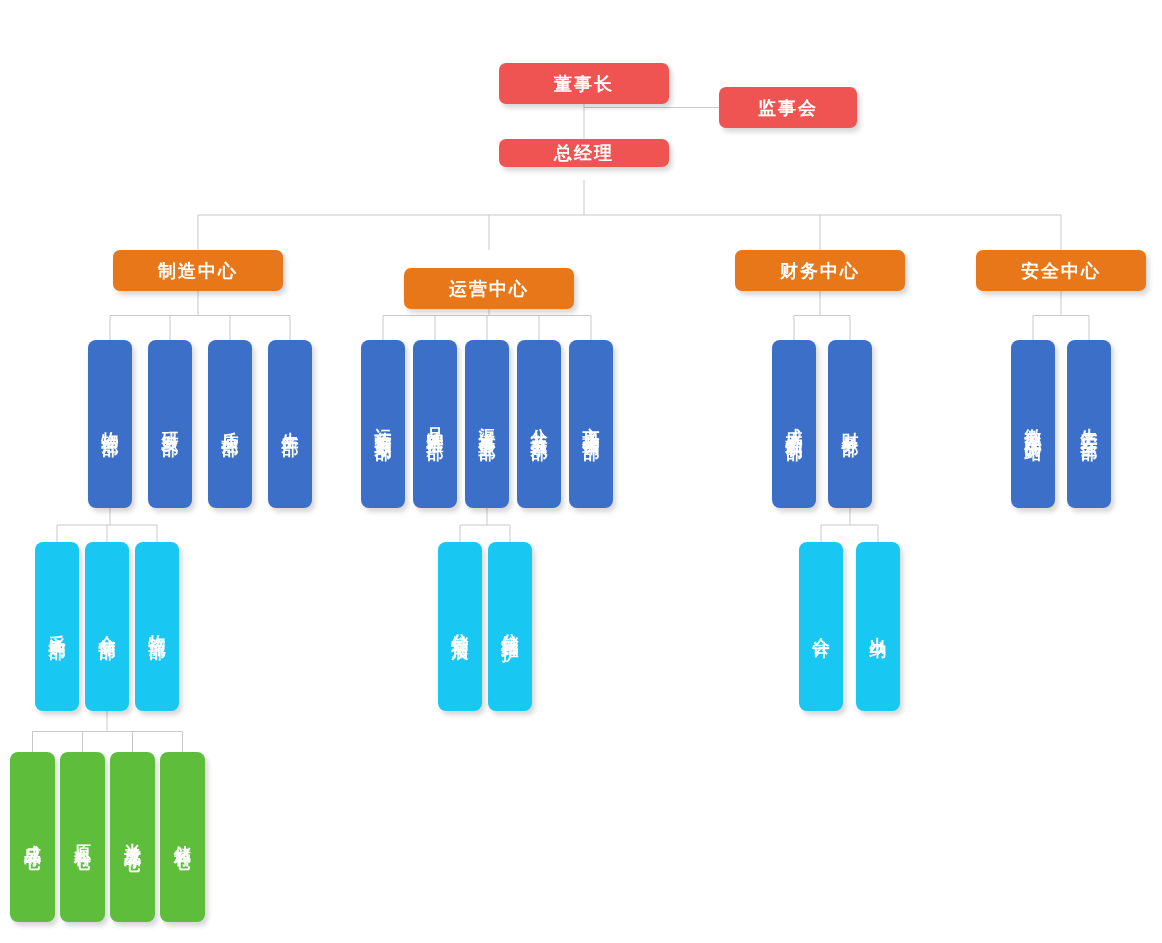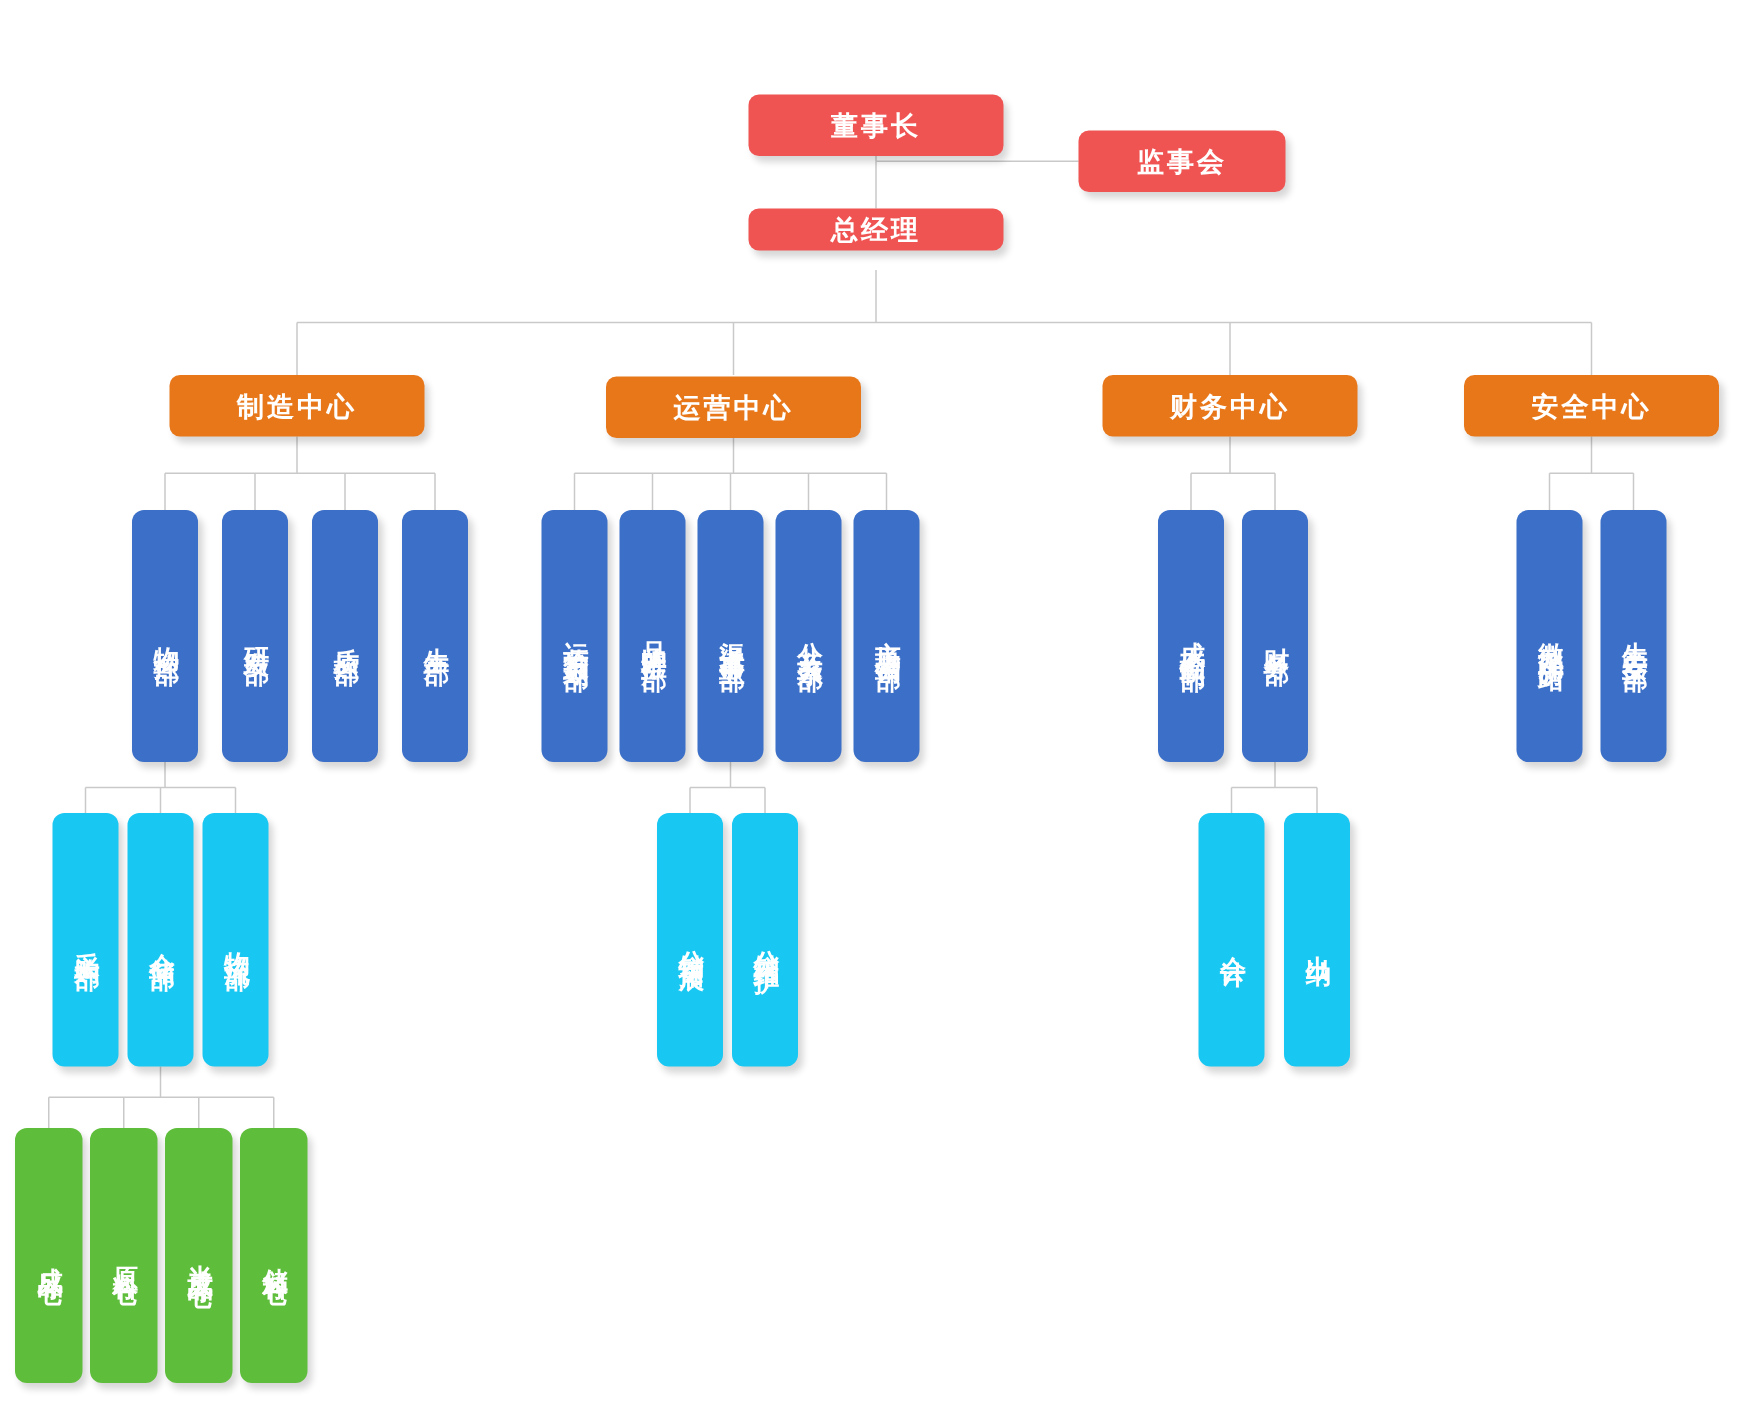--- a/index.html
+++ b/index.html
@@ -97,21 +97,21 @@
     </div>
     <div class="node" style="left: 719px; top: 87px; width: 138px; height: 41px; background: rgb(240, 84, 82); color: rgb(255, 255, 255);">
       <span>监事会</span>
     </div>
     <div class="node" style="left: 499px; top: 139px; width: 170px; height: 28px; background: rgb(240, 84, 82); color: rgb(255, 255, 255);">
       <span>总经理</span>
     </div>
     <div class="node" style="left: 113px; top: 250px; width: 170px; height: 41px; background: rgb(232, 119, 26); color: rgb(255, 255, 255);">
       <span>制造中心</span>
     </div>
-    <div class="node" style="left: 404px; top: 251px; width: 170px; height: 41px; background: rgb(232, 119, 26); color: rgb(255, 255, 255);">
+    <div class="node" style="left: 404px; top: 268px; width: 170px; height: 41px; background: rgb(232, 119, 26); color: rgb(255, 255, 255);">
       <span>运营中心</span>
     </div>
     <div class="node" style="left: 735px; top: 250px; width: 170px; height: 41px; background: rgb(232, 119, 26); color: rgb(255, 255, 255);">
       <span>财务中心</span>
     </div>
     <div class="node" style="left: 976px; top: 250px; width: 170px; height: 41px; background: rgb(232, 119, 26); color: rgb(255, 255, 255);">
       <span>安全中心</span>
     </div>
     <div class="node vertical" style="left: 88px; top: 340px; width: 44px; height: 168px; background: rgb(59, 111, 200); color: rgb(255, 255, 255);">
       <span>物控部</span>

